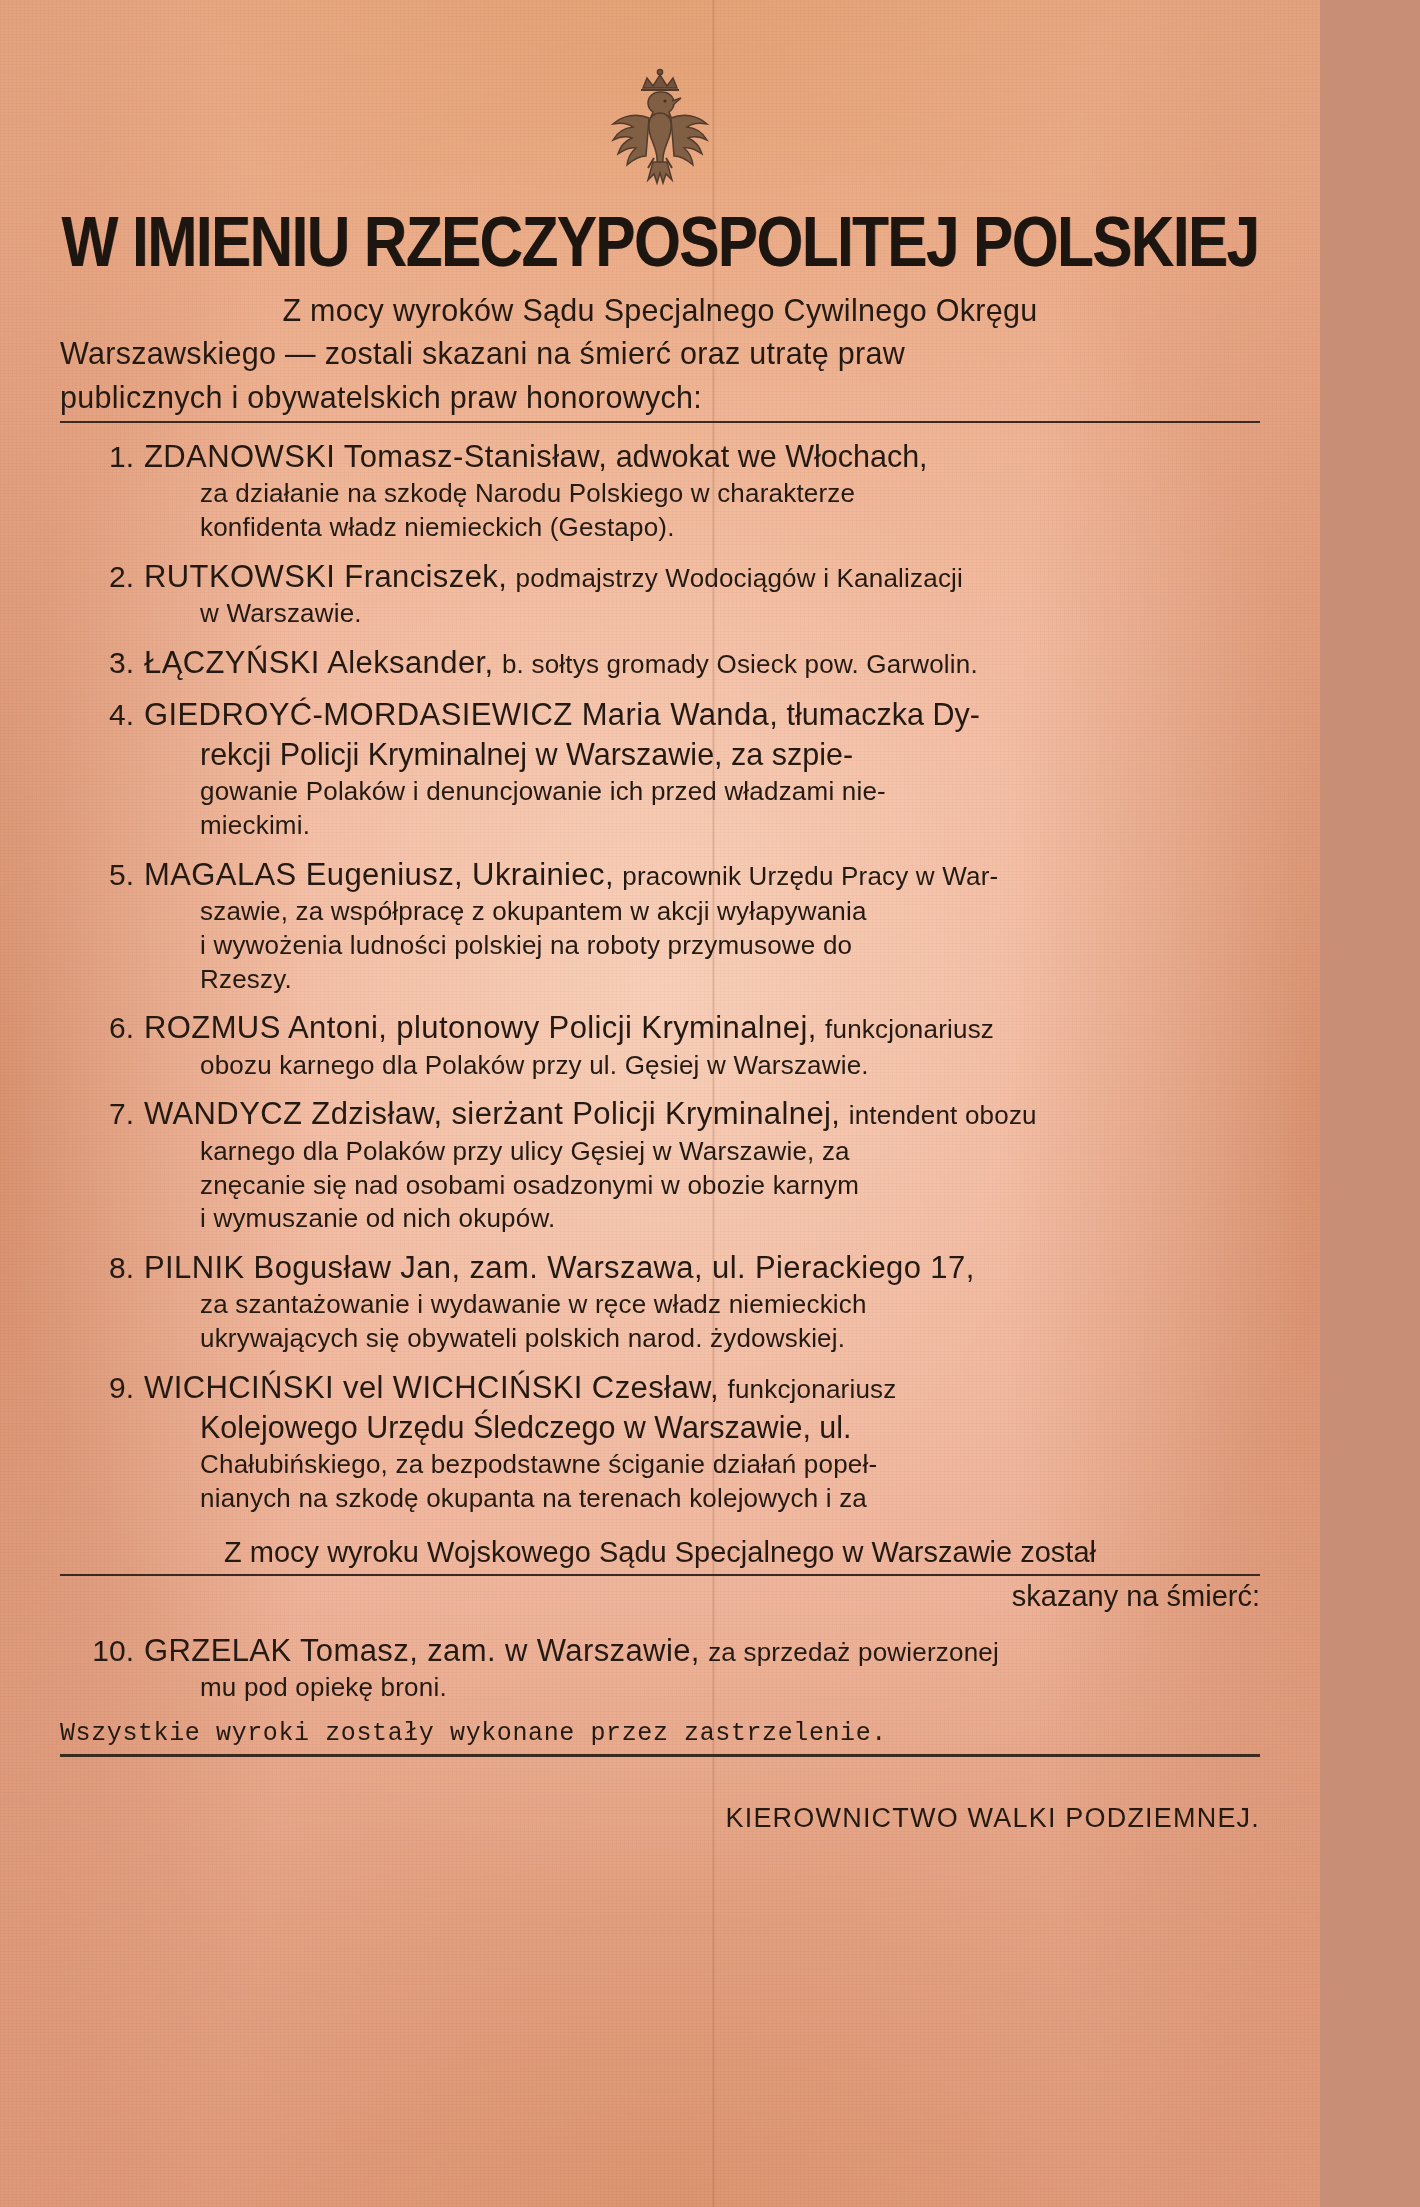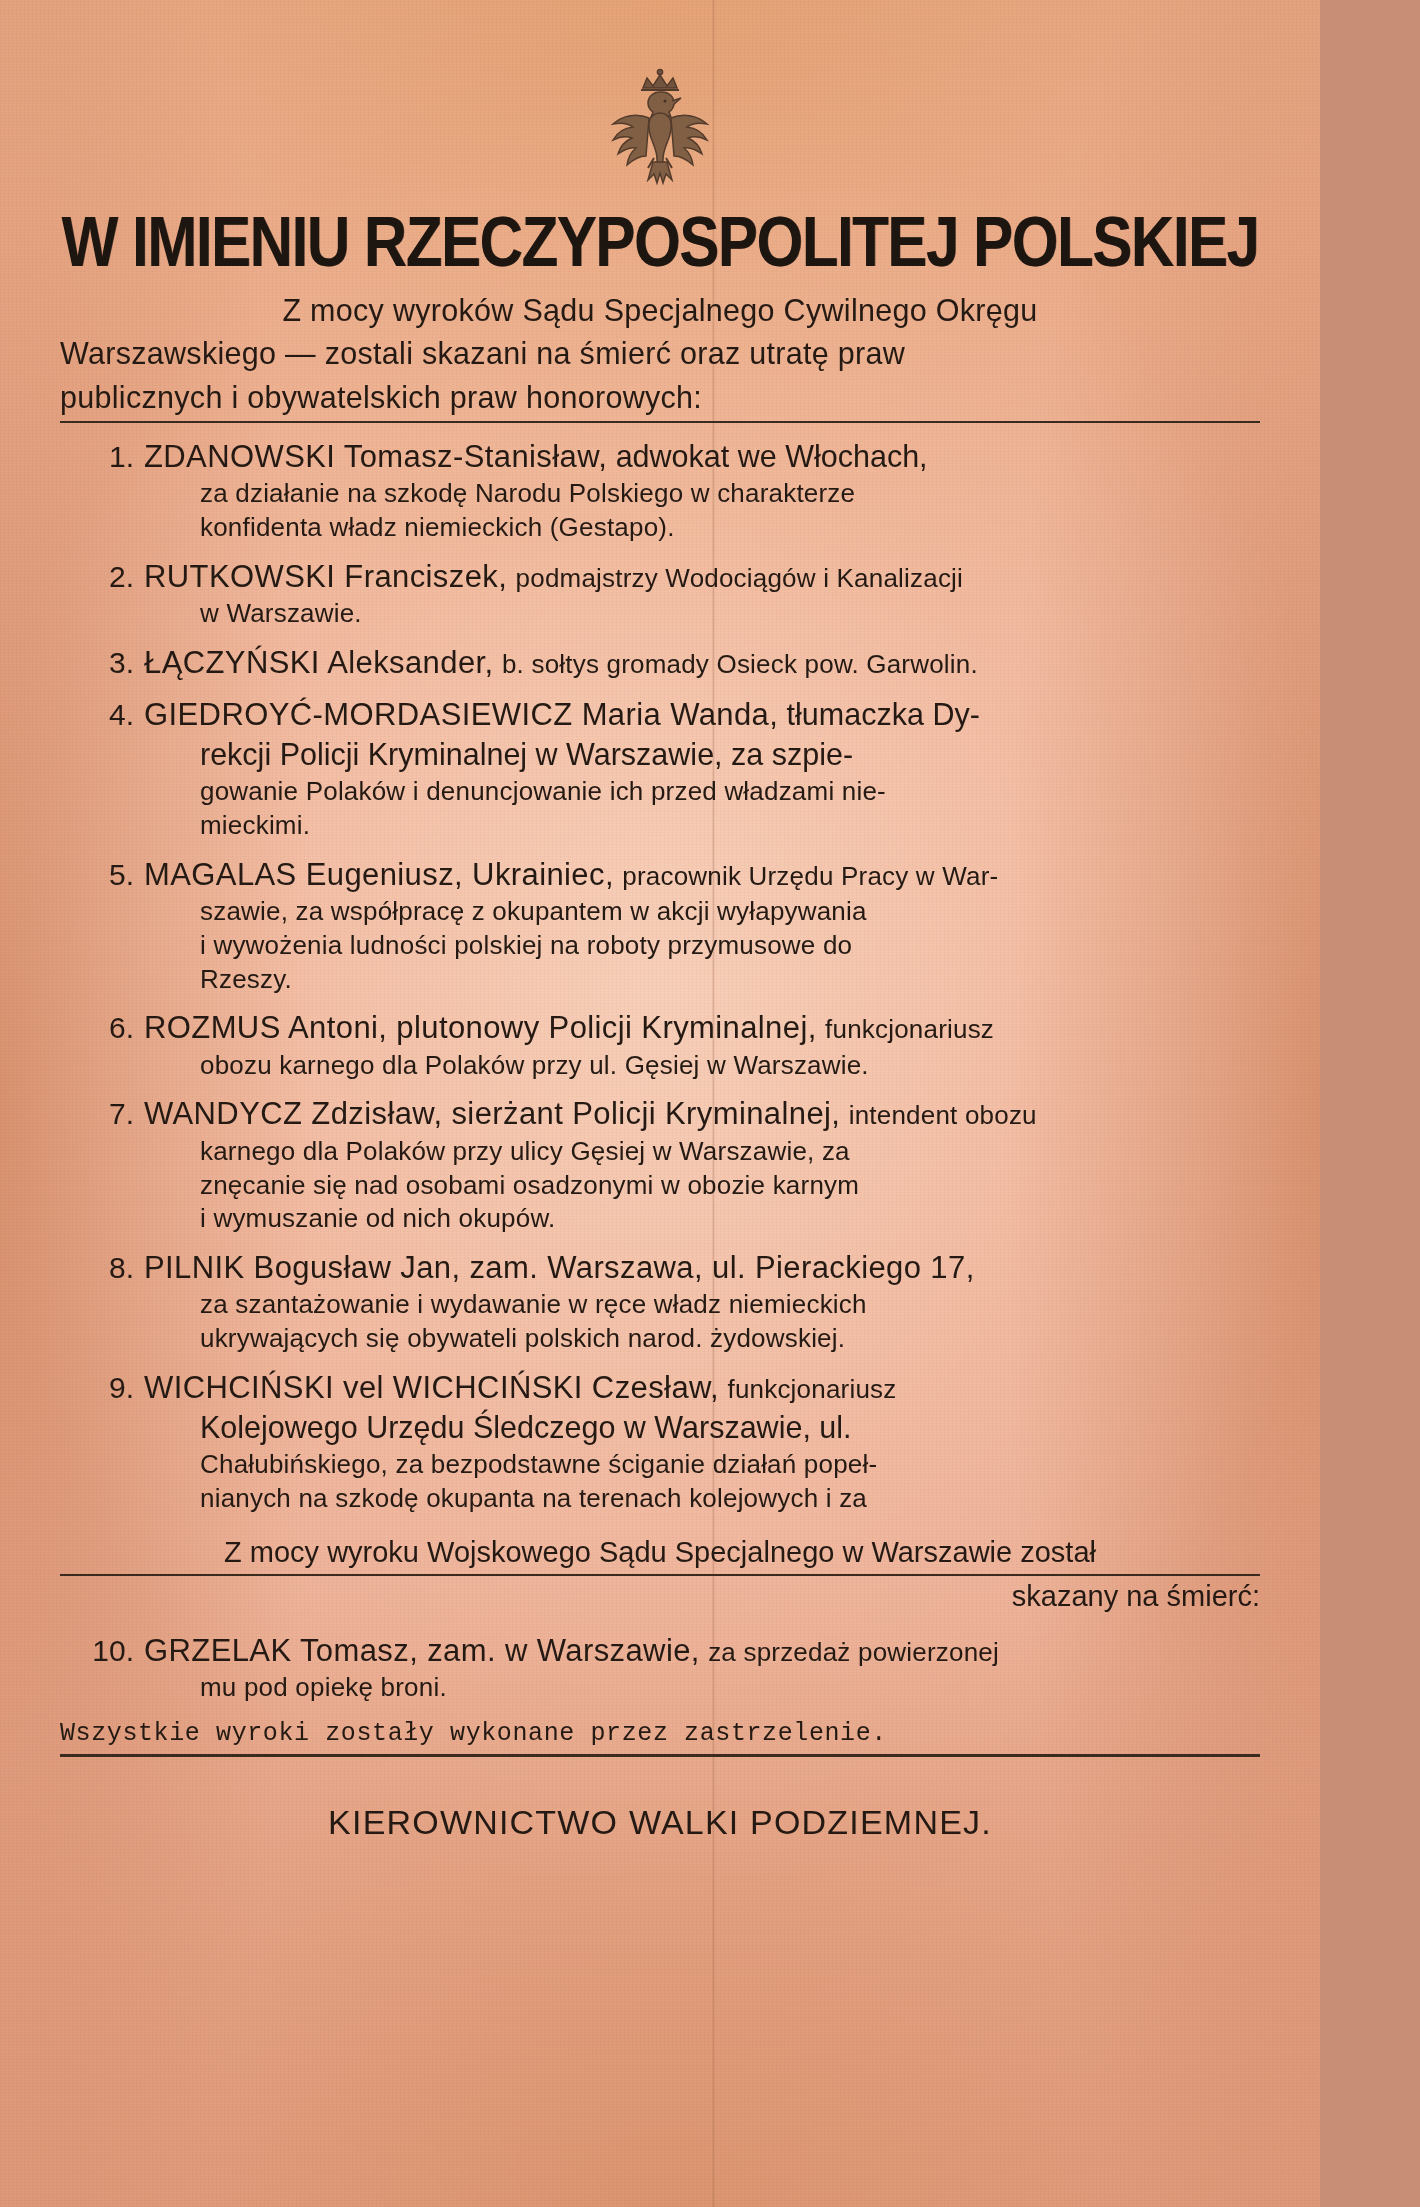--- a/index.html
+++ b/index.html
@@ -159,22 +159,22 @@
     letter-spacing: 0.6px;
     text-align: left;
     color: #241a13;
     padding-bottom: 6px;
     border-bottom: 3px solid #3a2a20;
     font-family: Liberation Mono, monospace;
   }
 
   .signature {
     margin-top: 46px;
-    text-align: center;
-    font-size: 34px;
+    text-align: right;
+    font-size: 27px;
     letter-spacing: 1.2px;
     color: #241a13;
   }
 </style>
 </head>
 <body>
 
 <div id="poster">
   <div id="grain"></div>
   <div id="fold"></div>

